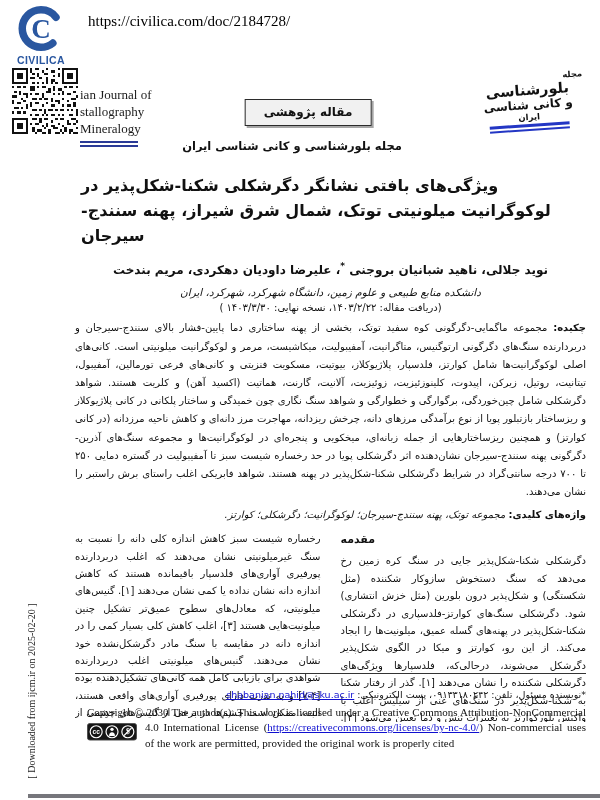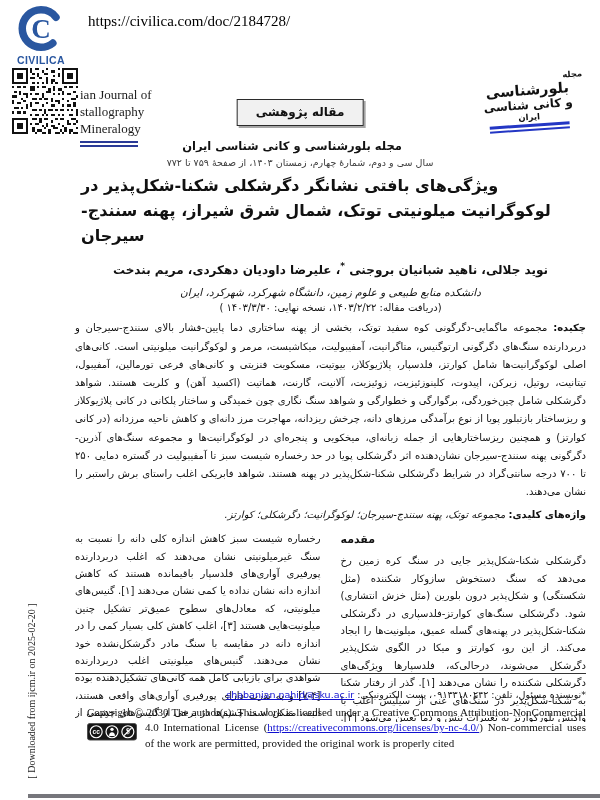--- a/index.html
+++ b/index.html
@@ -15,21 +15,21 @@
   .logo-block { left: 10px; top: 6px; width: 62px; text-align: center; }
   .logo-block svg { width: 48px; height: 48px; display:block; margin: 0 auto; }
   .brand-text { font-family: "Liberation Sans", sans-serif; font-weight: bold; font-size: 10.5px; color: #2a57a0; letter-spacing: .4px; }
   .doc-url { left: 88px; top: 13px; font-family: "Liberation Serif", serif; font-size: 15px; color: #000; }
   .qr { left: 12px; top: 66px; width: 66px; height: 70px; }
   .qr svg { width: 100%; height: 100%; }
   .journal-en { left: 80px; top: 87px; font-family: "Liberation Serif", serif; font-size: 13px; line-height: 1.3; color: #1a1a1a; }
   .journal-en .rule { width: 58px; height: 2px; background: #2a3a96; margin-top: 3px; }
   .journal-en .rule + .rule { margin-top: 2px; }
   .badge {
-    left: 300px; top: 99px; transform: translateX(-50%);
+    left: 308px; top: 99px; transform: translateX(-50%);
     border: 1.5px solid #2b2b2b; background: #f1f1f1; color:#111;
     padding: 5px 18px 6px; font-weight: bold; font-size: 12px;
     box-shadow: 2px 2px 0 rgba(0,0,0,.35); white-space: nowrap; direction: rtl;
   }
   .fa-logo { right: 16px; top: 72px; width: 112px; text-align: center; transform: rotate(-4deg); font-weight: bold; direction: rtl; }
   .fa-logo .s  { font-size: 8.5px; text-align: right; padding-left: 26px; }
   .fa-logo .b  { font-size: 14.5px; line-height: 1.15; }
   .fa-logo .m  { font-size: 12px; line-height: 1.15; }
   .fa-logo .s2 { font-size: 8.5px; letter-spacing: 3px; }
   .fa-logo .rule { height: 2.6px; background: #2336c4; width: 80px; margin: 1.8px auto 0; }
@@ -246,21 +246,20 @@
   <div class="abs fa-logo">
     <div class="s">مجله</div>
     <div class="b">بلورشناسی</div>
     <div class="m">و کانی شناسی</div>
     <div class="s2">ایران</div>
     <div class="rule"></div>
     <div class="rule"></div>
   </div>
 
   <div class="abs journal-fa">مجله بلورشناسی و کانی شناسی ایران</div>
-  <div class="abs issue-info">سال سی و دوم، شمارهٔ چهارم، زمستان ۱۴۰۳، از صفحهٔ ۷۵۹ تا ۷۷۲</div>
 
   <div class="content">
     <div class="title">ویژگی‌های بافتی نشانگر دگرشکلی شکنا-شکل‌پذیر در لوکوگرانیت میلونیتی توتک، شمال شرق شیراز، پهنه سنندج-سیرجان</div>
 
     <div class="authors"><span>نوید جلالی، ناهید شبانیان بروجنی</span> <sup>*</sup><span>، علیرضا داودیان دهکردی، مریم بندخت</span></div>
 
     <div class="affiliation">دانشکده منابع طبیعی و علوم زمین، دانشگاه شهرکرد، شهرکرد، ایران</div>
     <div class="dates">(دریافت مقاله: ۱۴۰۳/۲/۲۲، نسخه نهایی: ۱۴۰۳/۳/۳۰ )</div>
 
     <p class="abstract"><span class="label">چکیده:</span> <span>مجموعه ماگمایی-دگرگونی کوه سفید توتک، بخشی از پهنه ساختاری دما پایین-فشار بالای سنندج-سیرجان و دربردارنده سنگ‌های دگرگونی ارتوگنیس، متاگرانیت، آمفیبولیت، میکاشیست، مرمر و لوکوگرانیت میلونیتی است. کانی‌های اصلی لوکوگرانیت‌ها شامل کوارتز، فلدسپار، پلاژیوکلاز، بیوتیت، مسکویت فنزیتی و کانی‌های فرعی تورمالین، آمفیبول، تیتانیت، روتیل، زیرکن، اپیدوت، کلینوزئیزیت، زوئیزیت، آلانیت، گارنت، هماتیت (اکسید آهن) و کلریت هستند. شواهد دگرشکلی شامل چین‌خوردگی، برگوارگی و خطوارگی و شواهد سنگ نگاری چون خمیدگی و ساختار پلکانی در کانی پلاژیوکلاز و ریزساختار بازتبلور پویا از نوع برآمدگی مرزهای دانه، چرخش ریزدانه، مهاجرت مرز دانه‌ای و کاهش ناحیه مرزدانه (در کانی کوارتز) و همچنین ریزساختارهایی از جمله زبانه‌ای، میخکویی و پنجره‌ای در لوکوگرانیت‌ها و مجموعه سنگ‌های آذرین-دگرگونی پهنه سنندج-سیرجان نشان‌دهنده اثر دگرشکلی پویا در حد رخساره شیست سبز تا آمفیبولیت در گستره دمایی ۲۵۰ تا ۷۰۰ درجه سانتی‌گراد در شرایط دگرشکلی شکنا-شکل‌پذیر در پهنه هستند. شواهد فابریکی اغلب راستای برش راستبر را نشان می‌دهند.</span></p>

